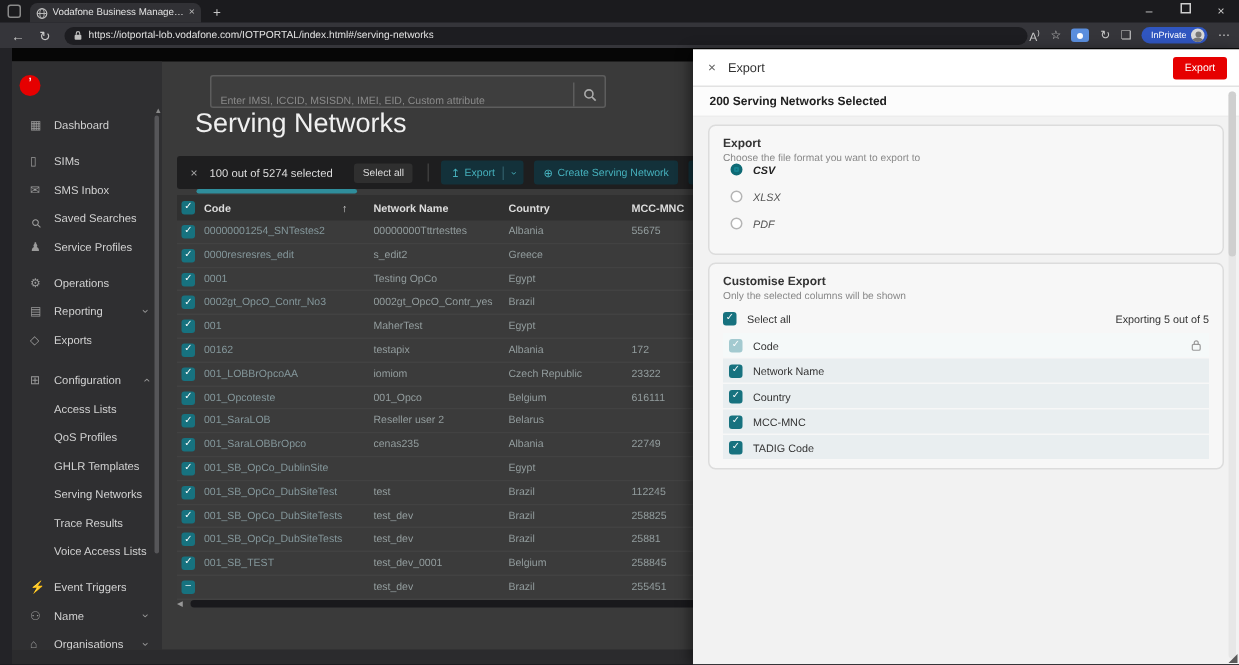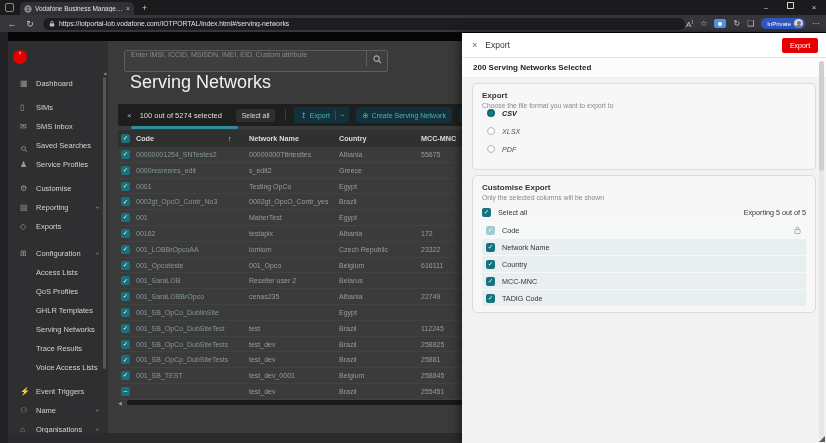--- a/index.html
+++ b/index.html
@@ -51,21 +51,21 @@
   .child{padding-left:28px;}
   .gsm{margin-top:5px;}
   .gmd{margin-top:8px;}
   [data-icon="saved-searches"]{display:inline-block;transform:rotate(-45deg);}
   .sscroll{position:absolute;right:2px;top:36px;width:3px;height:292px;background:#565659;border-radius:2px;}
   .sarrow{position:absolute;right:1px;color:#8a8a8a;font-size:6px;}
   .sarrow.up{top:28px;}
   .sarrow.down{bottom:-6px;}
 
   
-  .searchbox{position:absolute;left:124px;top:18px;width:262px;height:20px;border:1px solid #5d5d5d;border-radius:2px;background:#3e3e3e;display:flex;align-items:flex-start;}
+  .searchbox{position:absolute;left:140px;top:18px;width:262px;height:20px;border:1px solid #5d5d5d;border-radius:2px;background:#3e3e3e;display:flex;align-items:flex-end;}
   .searchbox input{flex:1;background:transparent;border:none;outline:none;color:#ccc;font-size:7px;padding:0 6px;font-family:"Liberation Sans",sans-serif;}
   .searchbox input::placeholder{color:#8a8a8a;}
   .sicon-box{width:20px;height:16px;border-left:1px solid #5d5d5d;display:flex;align-items:center;justify-content:center;}
   .pagetitle{position:absolute;left:130px;top:40px;font-size:18px;font-weight:400;color:#f0f0f0;}
 
   .selbar{position:absolute;left:118px;right:14px;top:72px;height:22px;background:#1e1e1f;border-radius:2px;display:flex;align-items:center;}
   .selbar .x{margin-left:9px;color:#aaa;font-size:8px;}
   .selbar .summary{margin-left:8px;color:#ddd;font-size:7.5px;}
   .btn-selectall{margin-left:14px;height:13px;background:#2f2f2f;color:#ddd;font-size:6.8px;border-radius:2px;display:flex;align-items:center;padding:0 6px;}
   .vdiv{margin-left:10px;width:1px;height:12px;background:#3c3c3c;}
@@ -214,21 +214,21 @@
           </div>
 
           <div class="sitem">
             <span class="sicon" data-icon="service-profiles">♟</span>
             <span class="slabel">Service Profiles</span>
 
           </div>
 
           <div class="sitem gsm">
             <span class="sicon" data-icon="operations">⚙</span>
-            <span class="slabel">Customise</span>
+            <span class="slabel">Operations</span>
 
           </div>
 
           <div class="sitem">
             <span class="sicon" data-icon="reporting">▤</span>
             <span class="slabel">Reporting</span>
             <span class="schev"><i class="chev" data-icon="chevron">›</i></span>
 
           </div>
 

